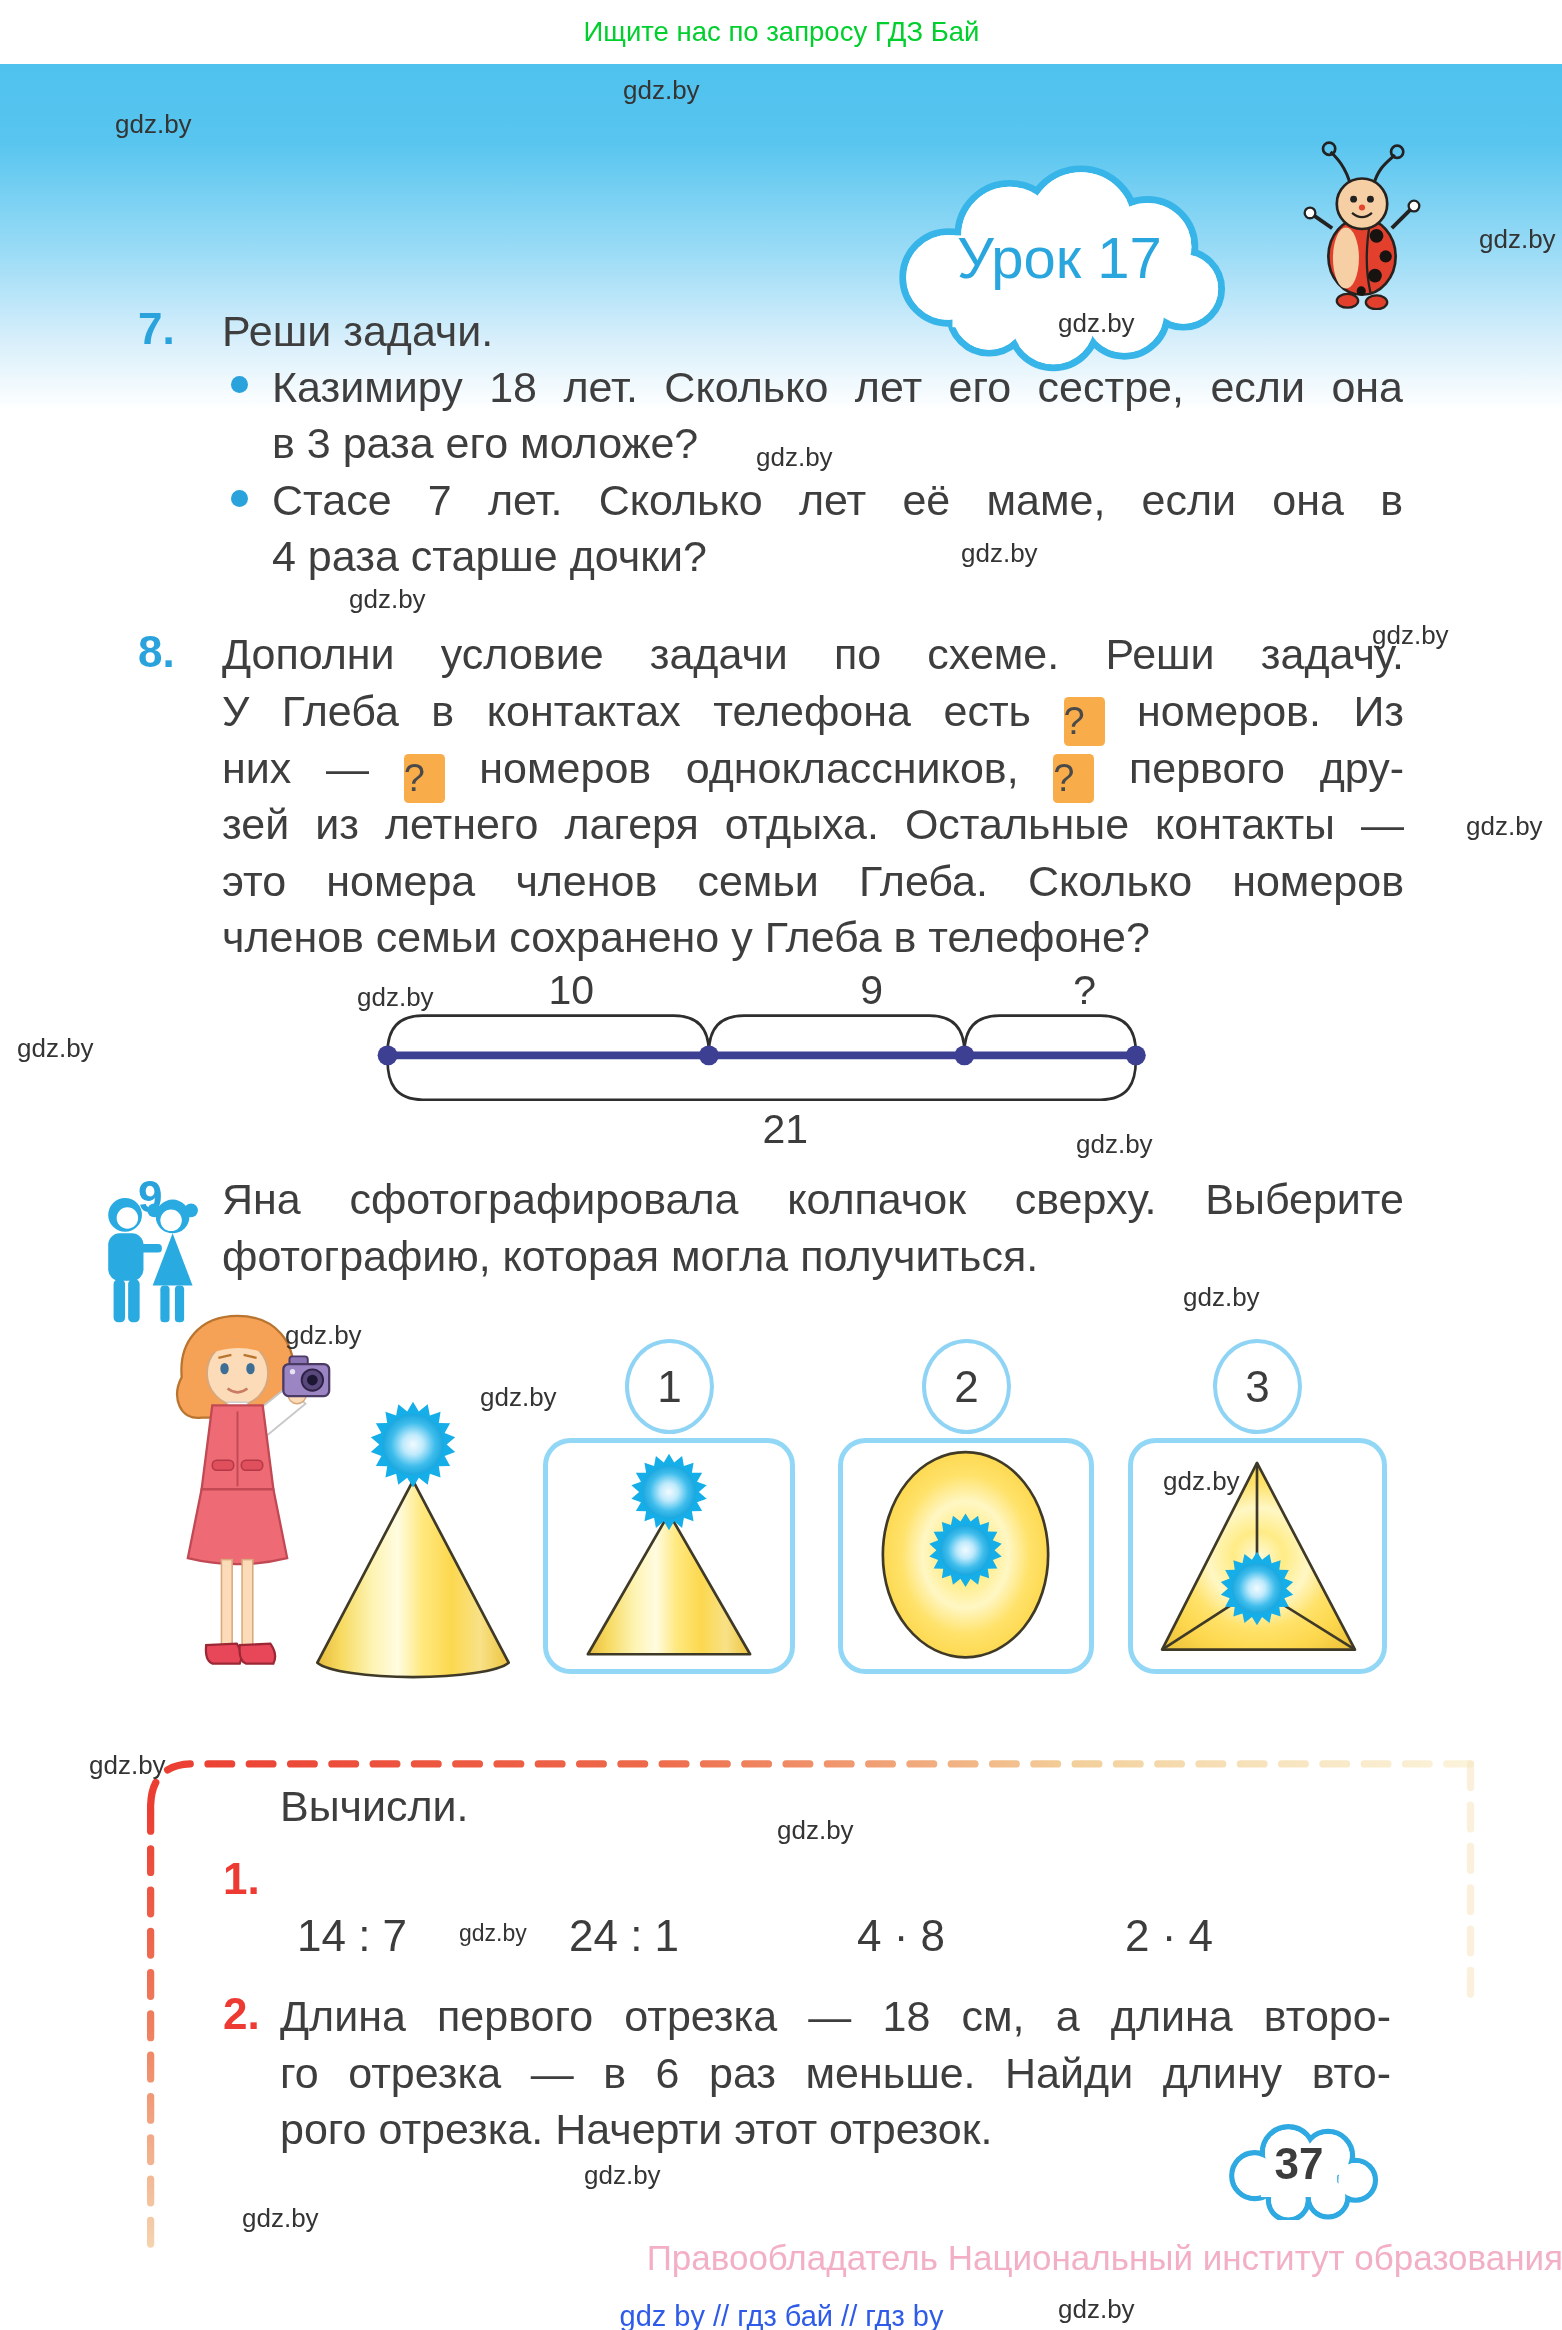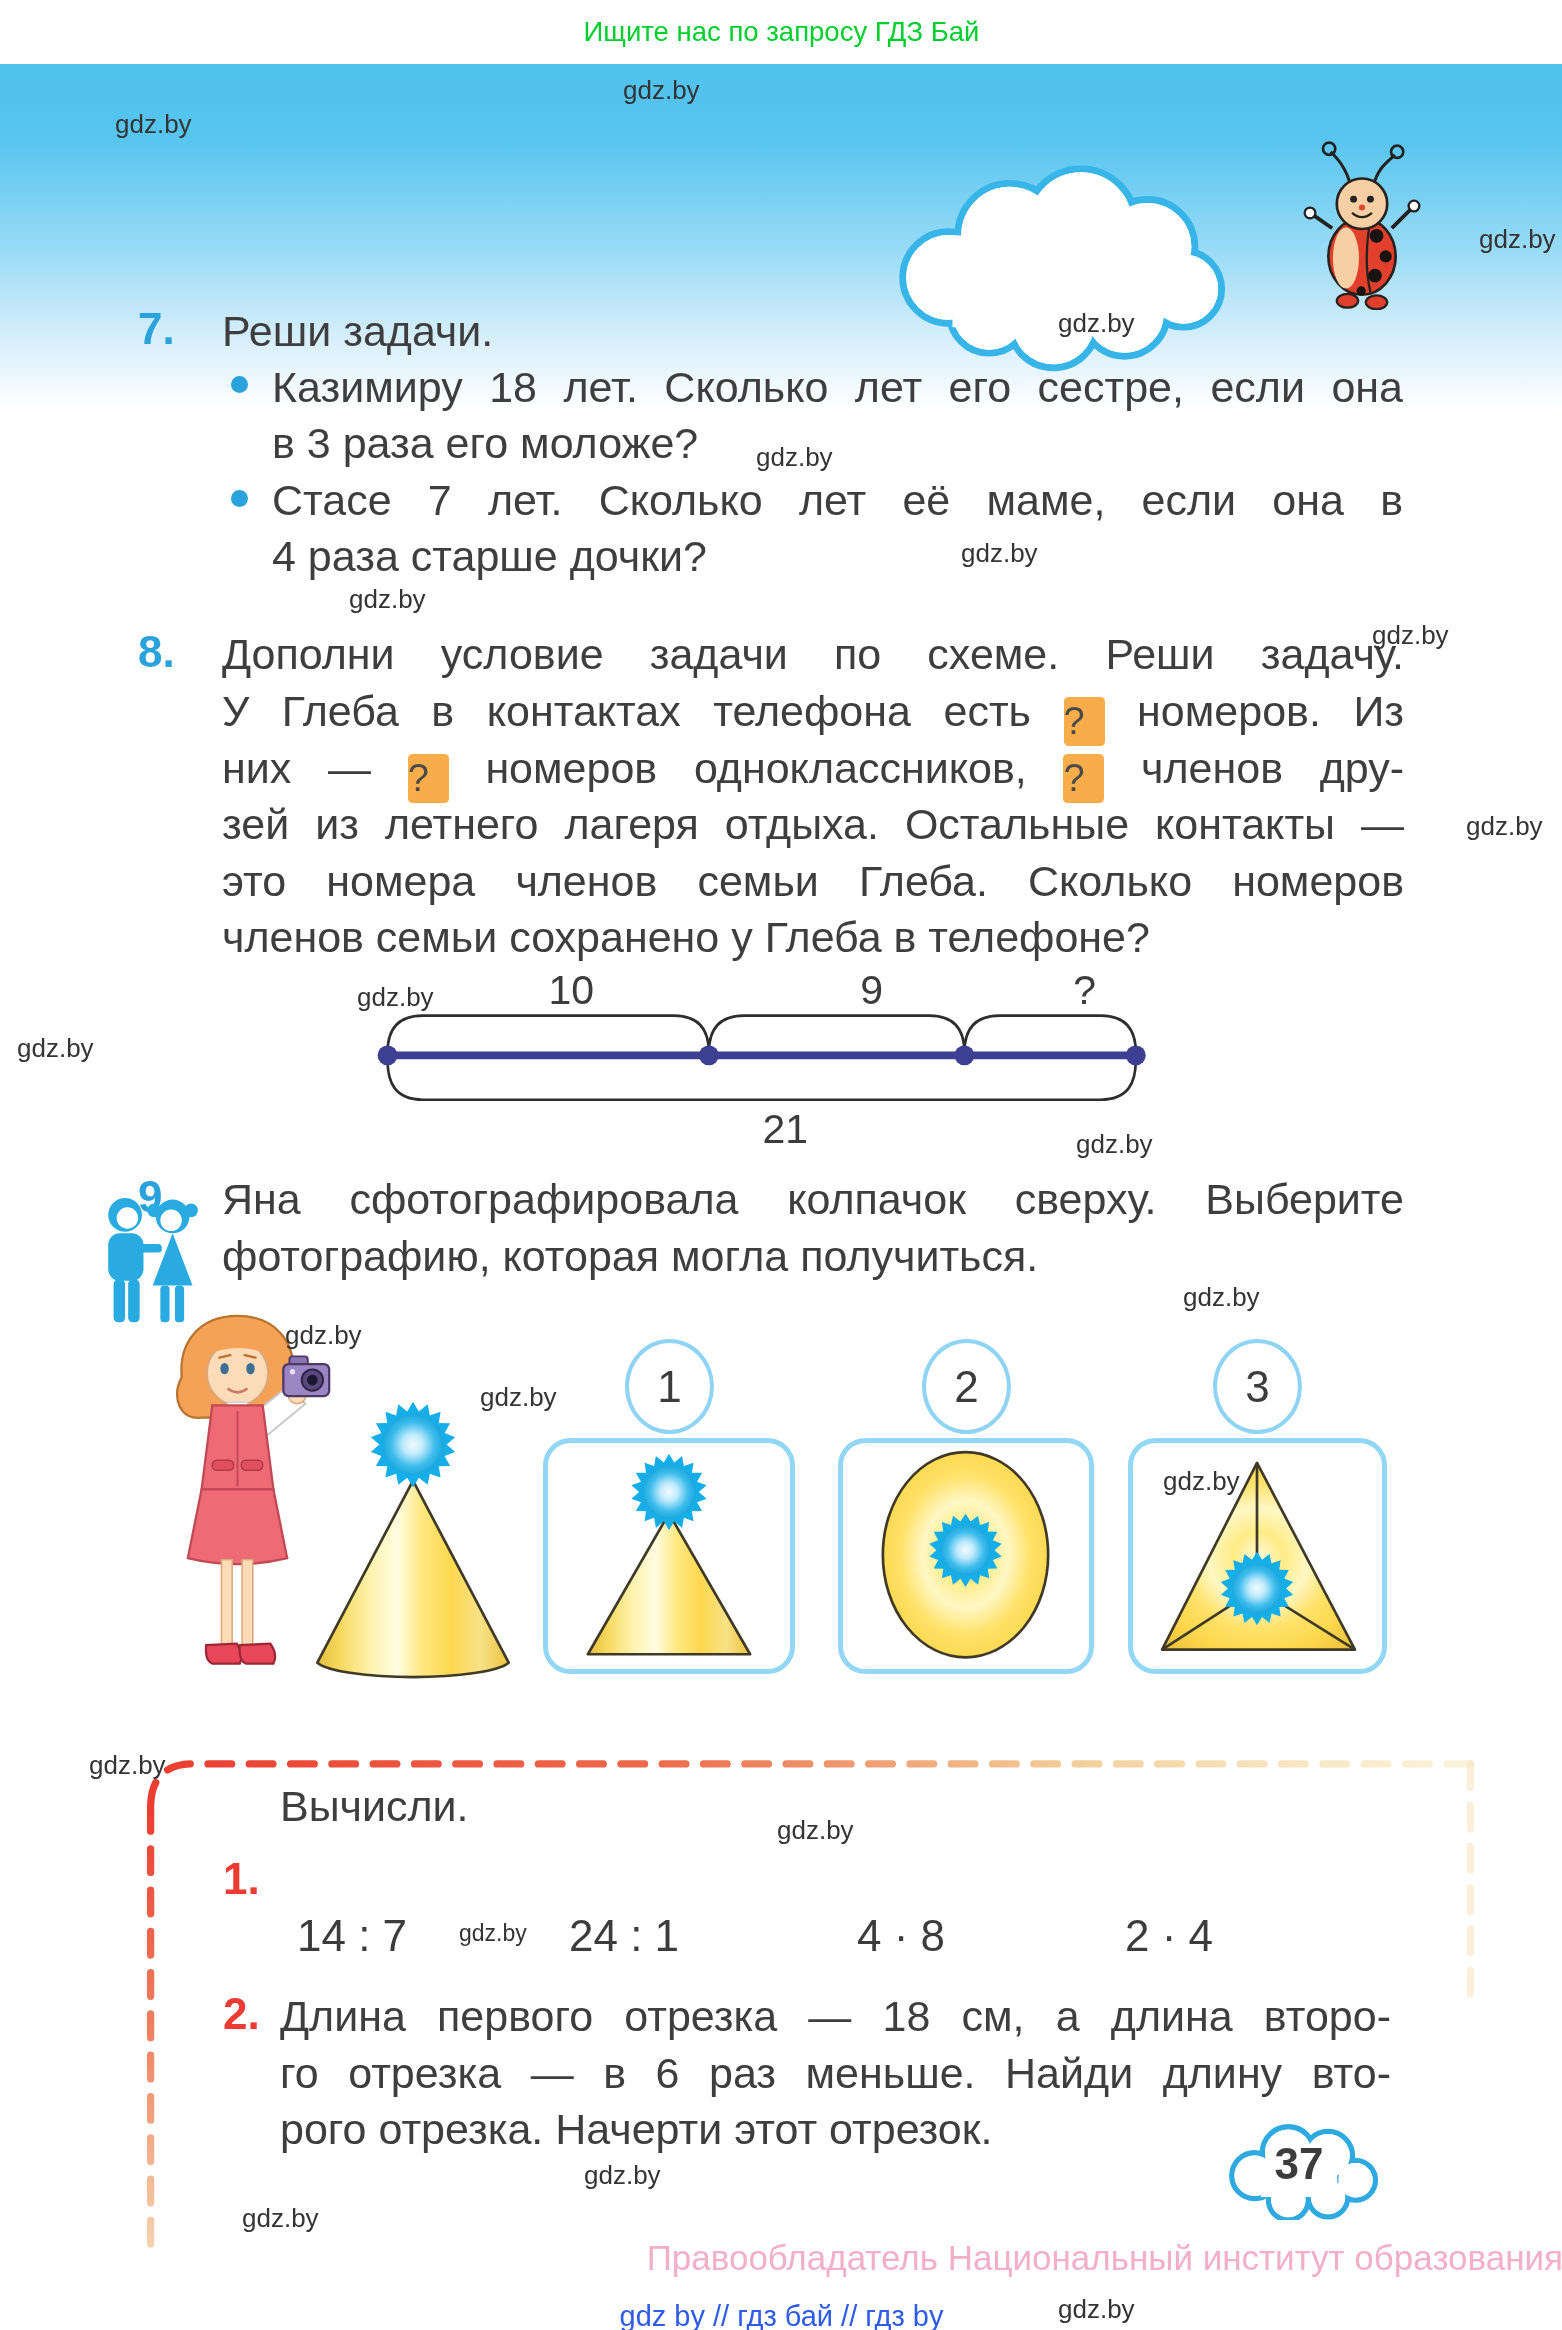--- a/index.html
+++ b/index.html
@@ -102,20 +102,21 @@
         <circle cx="175" cy="110" r="63.5"></circle>
       <circle cx="268" cy="95" r="67.5"></circle>
         <circle cx="355" cy="125" r="57.5"></circle>
       <circle cx="402" cy="180" r="45.5"></circle>
         <circle cx="325" cy="212" r="51.5"></circle>
       <circle cx="232" cy="225" r="53.5"></circle>
         <circle cx="148" cy="212" r="47.5"></circle>
       <rect x="100" y="110" width="270" height="120"></rect>
     </g>
   </svg>
+  <div class="label">Урок 17</div>
 </div>
 
 <svg class="abs" style="left:1297px;top:138px" width="130" height="172" viewBox="0 0 170 225">
   <g stroke="#222" stroke-width="4" fill="none">
     <path d="M70,62 C64,38 52,26 44,18"></path>
     <path d="M100,62 C106,38 120,30 128,22"></path>
   </g>
   <circle cx="42" cy="14" r="8" fill="none" stroke="#222" stroke-width="3.5"></circle>
   <circle cx="131" cy="18" r="8" fill="none" stroke="#222" stroke-width="3.5"></circle>
   <g stroke="#222" stroke-width="5">
@@ -158,21 +159,21 @@
 <div class="line j" style="left:222px;top:684px;width:1182px">
   <span>У Глеба в контактах телефона есть</span>
   <span class="qbox">?</span>
   <span>номеров. Из</span>
 </div>
 <div class="line j" style="left:222px;top:741px;width:1182px">
   <span>них —</span>
   <span class="qbox">?</span>
   <span>номеров одноклассников,</span>
   <span class="qbox">?</span>
-  <span>членов дру-</span>
+  <span>первого дру-</span>
 </div>
 <div class="line j" style="left:222px;top:797px;width:1182px">зей из летнего лагеря отдыха. Остальные контакты —</div>
 <div class="line j" style="left:222px;top:854px;width:1182px">это номера членов семьи Глеба. Сколько номеров</div>
 <div class="line" style="left:222px;top:910px">членов семьи сохранено у Глеба в телефоне?</div>
 
 <div class="abs" style="left:360px;top:965px;width:811px;height:222px">
   <svg width="811" height="222" viewBox="0 0 1060 290">
     <g stroke="#2e2e2e" stroke-width="3.5" fill="none" stroke-linecap="round">
       <path d="M 36,114 C 36,88 46,66 82,66 L 410,66 C 446,66 456,88 456,114"></path>
       <path d="M 456,114 C 456,88 466,66 502,66 L 744,66 C 780,66 790,88 790,114"></path>

